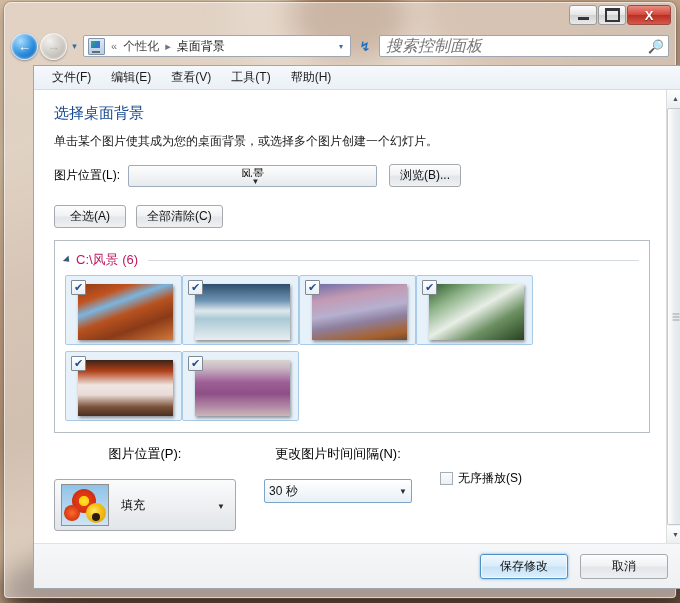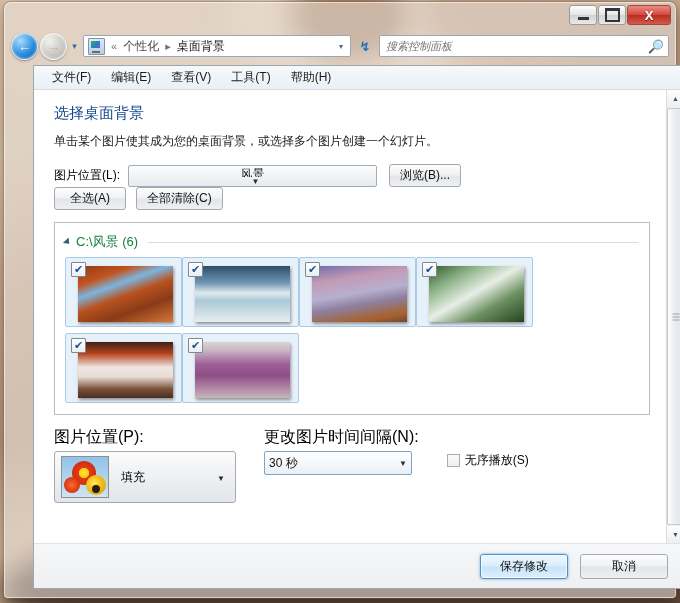--- a/index.html
+++ b/index.html
@@ -84,21 +84,21 @@
   .refresh{
     width:20px;height:22px;flex:0 0 auto;margin-right:4px;
     display:flex;align-items:center;justify-content:center;color:#1f6fc0;font-size:13px;font-weight:bold;
   }
   .searchbox{
     width:290px;height:22px;flex:0 0 auto;
     background:#fff;border:1px solid #9ca7b1;border-radius:2px;
     display:flex;align-items:center;padding:0 4px;box-sizing:border-box;
   }
   .searchbox input{
-    border:0;outline:0;flex:1;font-size:11px;font-style:italic;color:#8d8d8d;
+    border:0;outline:0;flex:1;font-size:16px;font-style:italic;color:#8d8d8d;
     font-family:Liberation Serif, serif;background:transparent;
   }
   .mag{color:#2c6fb5;font-size:13px;transform:scaleX(-1);}
 
   
   .client{
     position:absolute;left:28px;top:62px;width:652px;height:524px;
     background:#fff;border:1px solid #9fa6ad;box-sizing:border-box;
     display:flex;flex-direction:column;
   }
@@ -108,21 +108,21 @@
     background:linear-gradient(#f6f9fc,#eaf0f6);
     border-bottom:1px solid #d3dbe3;
   }
   .menuitem{padding:2px 10px;font-size:12px;color:#1a1a1a;white-space:nowrap;}
   .body-area{flex:1 1 auto;position:relative;display:flex;min-height:0;}
   .content{
     flex:1 1 auto;padding:14px 16px 0 20px;box-sizing:border-box;overflow:hidden;position:relative;
   }
   .h1{color:#16498f;font-size:15px;margin:0 0 10px 0;}
   .sub{font-size:12px;color:#1a1a1a;margin-bottom:14px;}
-  .row{display:flex;align-items:center;margin-bottom:0;}
+  .row{display:flex;align-items:center;margin-bottom:18px;}
   .lbl{font-size:12px;margin-right:8px;}
   .combo{
     height:22px;box-sizing:border-box;
     background:linear-gradient(#fdfdfd,#f1f3f5 52%,#e6eaee);
     border:1px solid #9fadbb;border-radius:2px;
     display:flex;align-items:center;padding:0 4px;font-size:12px;color:#111;
   }
   .combo .cval{flex:1;white-space:nowrap;overflow:hidden;}
   .combo .arr{color:#2b2b2b;font-size:8px;padding-left:6px;}
   .combo.loc{width:249px;flex-direction:column;}
@@ -138,21 +138,21 @@
   .btnrow{display:flex;gap:10px;margin-bottom:12px;}
 
   
   .piclist{
     border:1px solid #b5bcc3;background:#fff;
     height:193px;box-sizing:border-box;padding:8px 10px 0 10px;
     overflow:hidden;
   }
   .grouphdr{display:flex;align-items:center;margin:2px 0 6px 0;}
   .tri{width:0;height:0;border-left:5px solid #3a5878;border-top:4px solid transparent;border-bottom:4px solid transparent;margin-right:6px;transform:rotate(45deg);}
-  .gtitle{color:#15803d;font-size:13px;white-space:nowrap;}
+  .gtitle{color:#be185d;font-size:13px;white-space:nowrap;}
   .gline{flex:1;height:1px;background:#d6dbe1;margin-left:10px;}
   .thumbs{display:flex;flex-wrap:wrap;gap:0px;}
   .thumb{
     width:117px;height:70px;margin:0 0 6px 0;padding:4px;
     box-sizing:border-box;position:relative;
     border:1px solid #a9cbe8;background:#e7f1fa;border-radius:2px;
     margin-right:0;
   }
   .thumb + .thumb{margin-left:0;}
   .img{
@@ -168,21 +168,21 @@
   }
   .p1{background:linear-gradient(160deg,#8d3a18 0%,#c2541f 22%,#7ab5e0 36%,#b8521f 52%,#8a3a18 72%,#d4783a 100%);}
   .p2{background:linear-gradient(180deg,#2d4e6b 0%,#6f95b4 30%,#dfe9ee 48%,#a9c9d6 62%,#e8eef0 100%);}
   .p3{background:linear-gradient(170deg,#6e6ea8 0%,#c39ab4 25%,#b6b0cf 48%,#8e7f9e 65%,#a8602a 88%,#6a4a3a 100%);}
   .p4{background:linear-gradient(150deg,#2f5a2a 0%,#8fb48a 25%,#e8eee6 48%,#6d9163 70%,#26421f 100%);}
   .p5{background:linear-gradient(180deg,#3b2318 0%,#b4411a 20%,#efe6e2 45%,#e9dcd6 62%,#7a513a 84%,#4a2f20 100%);}
   .p6{background:linear-gradient(180deg,#d8d4cc 0%,#cbb8c6 14%,#9d5f96 40%,#8e4f86 60%,#b38aa8 84%,#c9b7b8 100%);}
 
   .bottom{display:flex;align-items:flex-start;margin-top:12px;}
   .field{margin-right:28px;}
-  .flabel{font-size:16px;margin-bottom:3px;}
+  .flabel{font-size:13px;margin-bottom:16px;text-align:center;}
   .posbox{
     width:182px;height:52px;box-sizing:border-box;
     background:linear-gradient(#fbfbfb,#eef0f2 50%,#e2e5e9);
     border:1px solid #a6aab0;border-radius:3px;
     display:flex;align-items:center;padding:0 6px;position:relative;
   }
   .flower{
     width:46px;height:40px;flex:0 0 auto;position:relative;
     border:1px solid #8f8f8f;background:linear-gradient(#8fc3e8,#cfe4f3);
     overflow:hidden;

